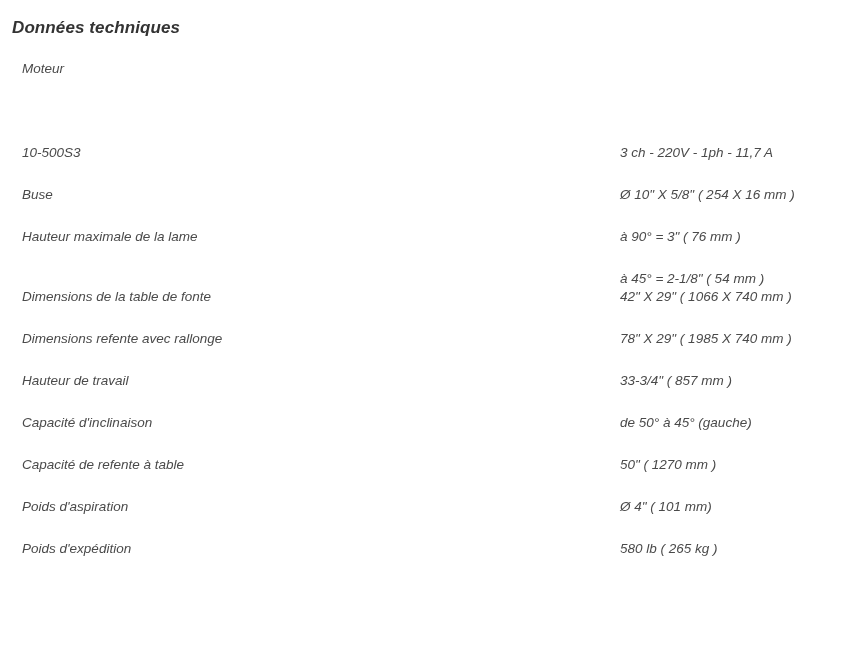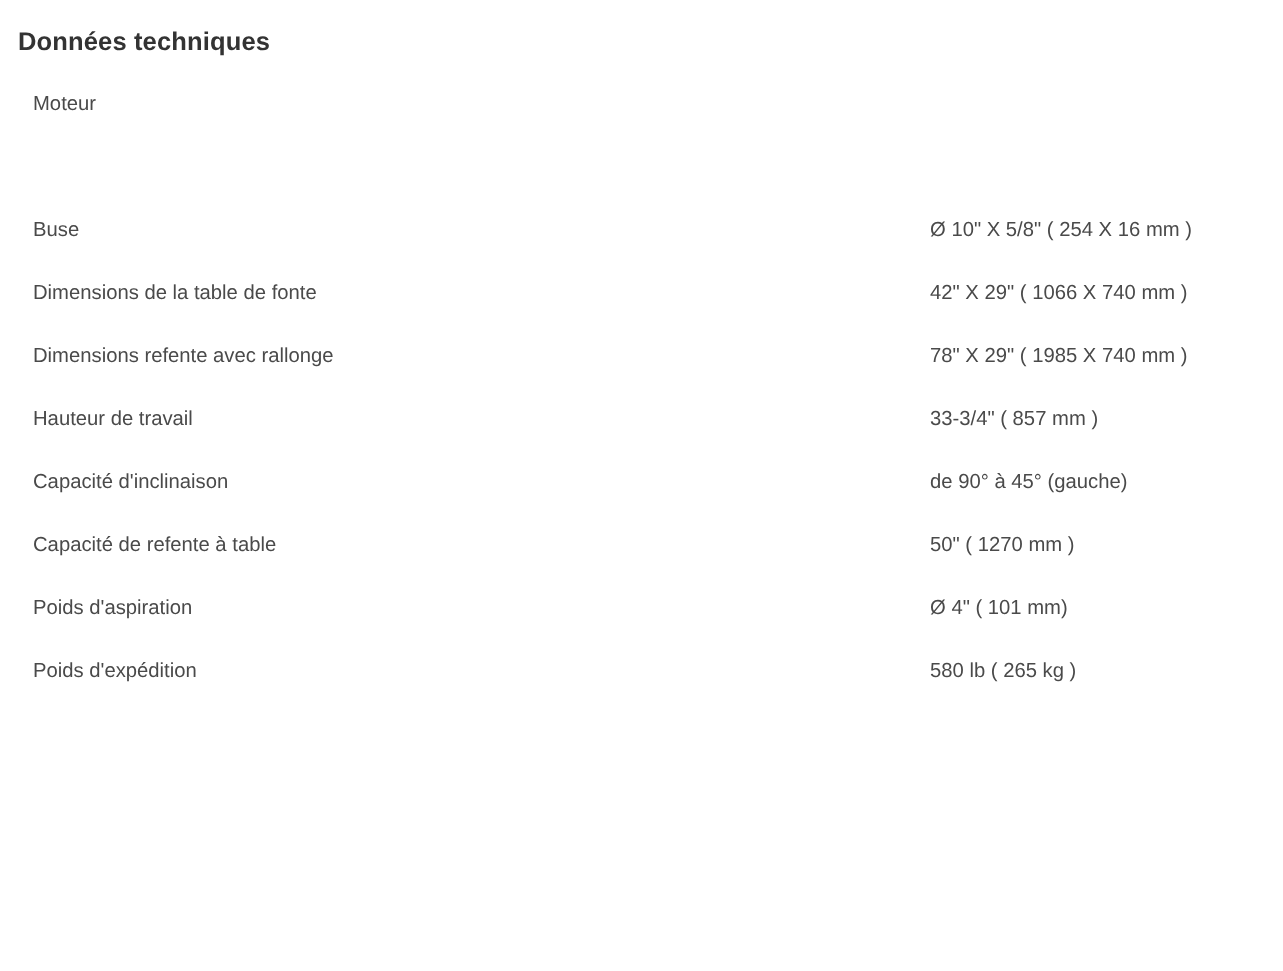--- a/index.html
+++ b/index.html
@@ -13,20 +13,21 @@
     font-family: "Liberation Sans", sans-serif;
     color: #3a3a3a;
     overflow: hidden;
   }
   .page {
     position: relative;
     width: 855px;
     height: 577px;
     box-sizing: border-box;
     padding: 12px 0 0 0;
+    font-style: italic;
   }
   .page-title {
     font-size: 17px;
     font-weight: bold;
     color: #333333;
     margin: 6px 0 0 12px;
     letter-spacing: 0.1px;
   }
   .spec-table {
     margin-top: 22px;
@@ -80,29 +81,42 @@
     <tbody>
       <tr class="row-head">
         <td class="label-cell">Moteur</td>
         <td class="value-cell"></td>
       </tr>
       <tr class="spacer-row">
         <td></td>
         <td></td>
       </tr>
 
+      <tr>
+        <td class="label-cell">10-500S3</td>
+        <td class="value-cell">
+          <span class="value-line">3 ch - 220V - 1ph - 11,7 A</span>
+        </td>
+      </tr>
 
       <tr>
         <td class="label-cell">Buse</td>
         <td class="value-cell">
           <span class="value-line">Ø 10" X 5/8" ( 254 X 16 mm )</span>
         </td>
       </tr>
 
 
+      <tr>
+        <td class="label-cell">Hauteur maximale de la lame</td>
+        <td class="value-cell">
+          <span class="value-line">à 90° = 3" ( 76 mm )</span>
+          <span class="value-line">à 45° = 2-1/8" ( 54 mm )</span>
+        </td>
+      </tr>
 
       <tr>
         <td class="label-cell">Dimensions de la table de fonte</td>
         <td class="value-cell">
           <span class="value-line">42" X 29" ( 1066 X 740 mm )</span>
         </td>
       </tr>
 
       <tr>
         <td class="label-cell">Dimensions refente avec rallonge</td>
@@ -114,21 +128,21 @@
       <tr>
         <td class="label-cell">Hauteur de travail</td>
         <td class="value-cell">
           <span class="value-line">33-3/4" ( 857 mm )</span>
         </td>
       </tr>
 
       <tr>
         <td class="label-cell">Capacité d'inclinaison</td>
         <td class="value-cell">
-          <span class="value-line">de 90° à 45° (gauche)</span>
+          <span class="value-line">de 50° à 45° (gauche)</span>
         </td>
       </tr>
 
       <tr>
         <td class="label-cell">Capacité de refente à table</td>
         <td class="value-cell">
           <span class="value-line">50" ( 1270 mm )</span>
         </td>
       </tr>
 

